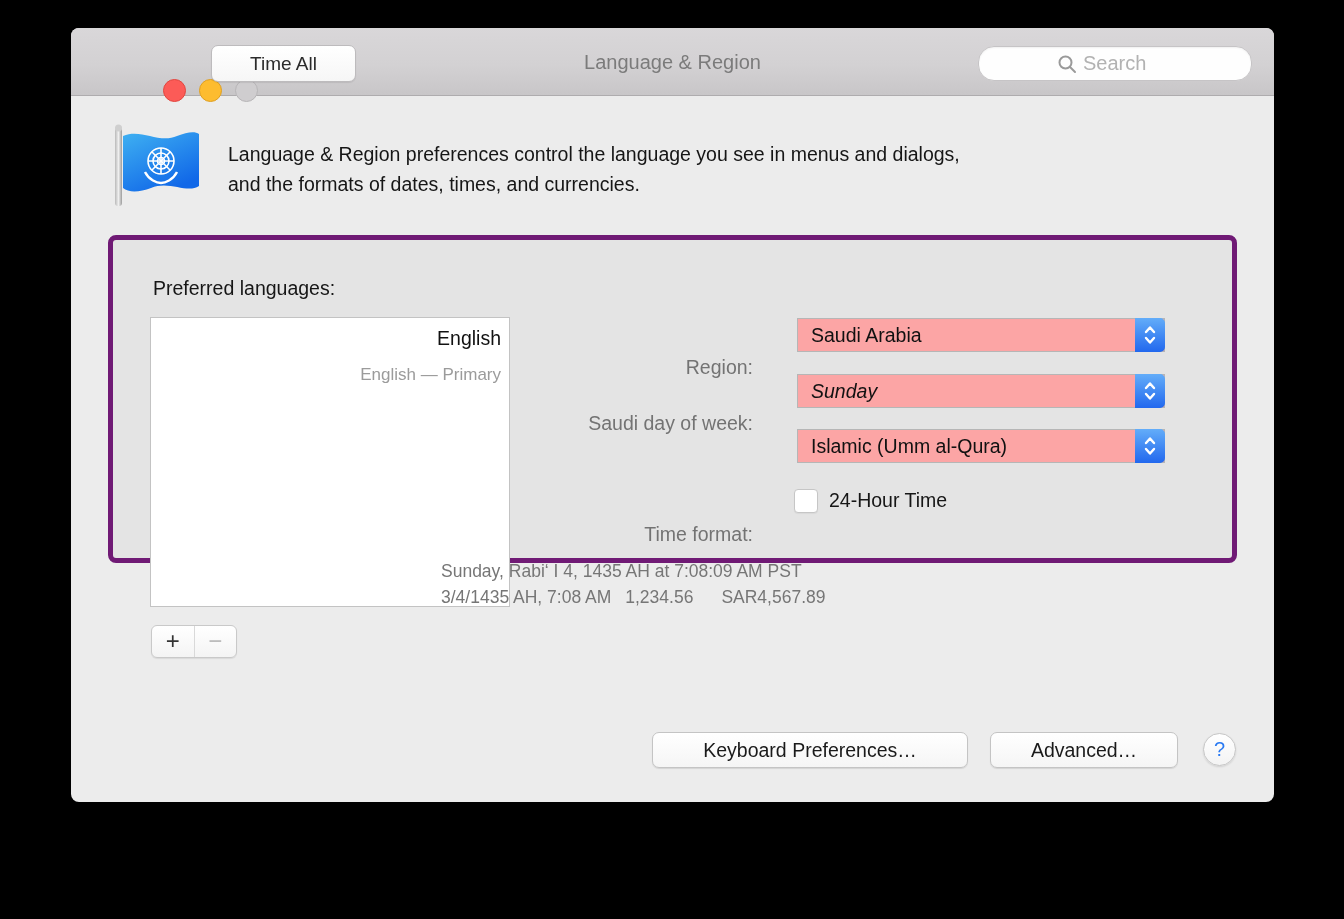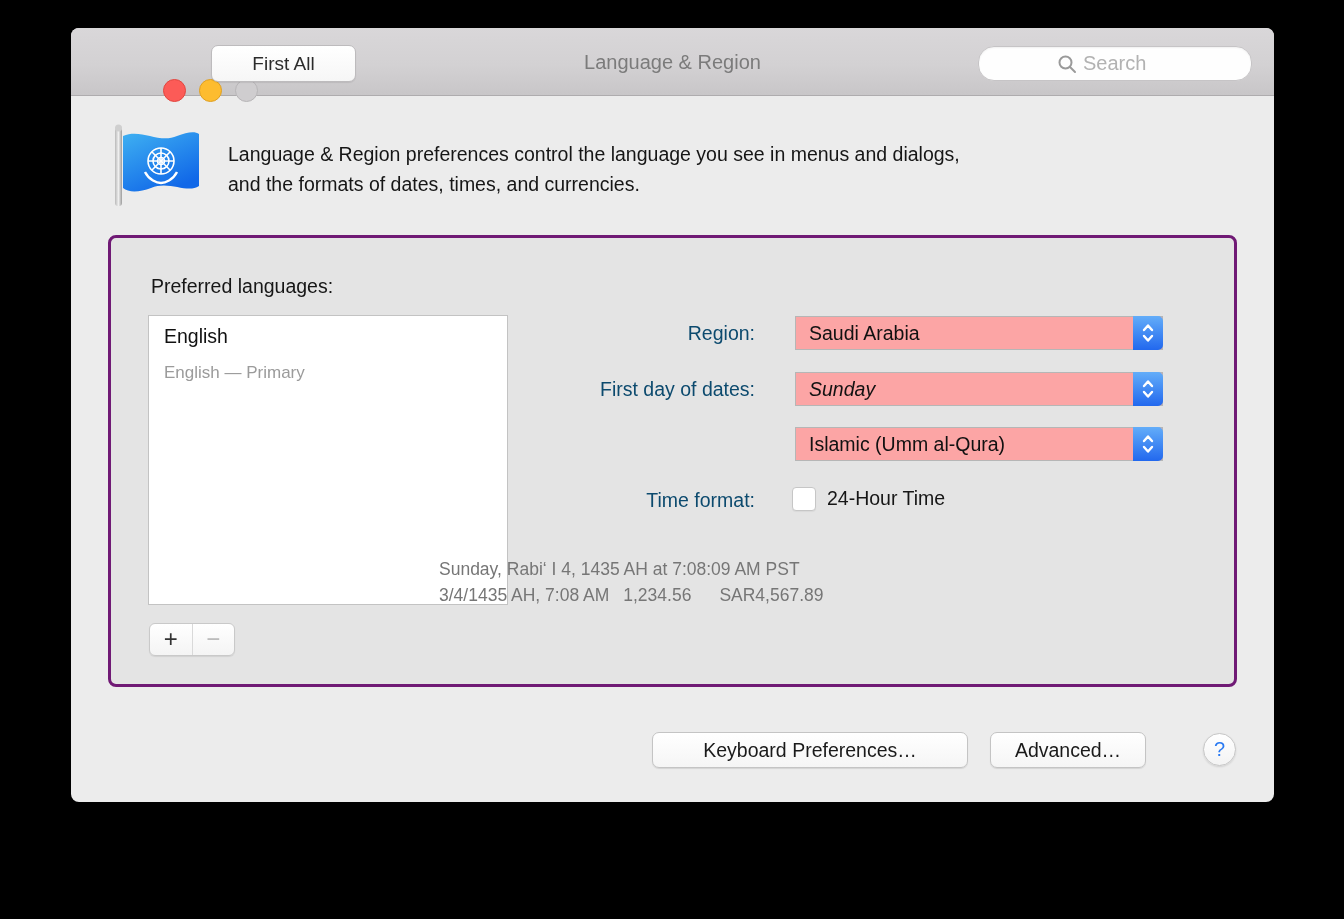--- a/index.html
+++ b/index.html
@@ -54,46 +54,46 @@
 
   
   .intro-flag { position: absolute; left: 36px; top: 94px; width: 96px; height: 86px; }
   .intro-text {
     position: absolute; left: 157px; top: 111px; width: 980px;
     font-size: 19.5px; line-height: 30px; color: #161616;
   }
 
   
   .panel {
-    position: absolute; left: 37px; top: 207px; width: 1129px; height: 452px;
-    background: #e4e4e4; border: 3px solid #701a75; border-radius: 8px;
+    position: absolute; left: 37px; top: 207px; width: 1129px; height: 328px;
+    background: #e4e4e4; border: 5px solid #701a75; border-radius: 8px;
   }
   .pref-label { position: absolute; left: 40px; top: 37px; font-size: 19.5px; color: #161616; }
   .lang-list {
     position: absolute; left: 37px; top: 77px; width: 360px; height: 290px;
     background: #ffffff; border: 1px solid #c3c3c3;
   }
-  .lang-item { padding: 9px 16px 0 15px; }
+  .lang-item { padding: 9px 8px 0 15px; text-align: right; }
   .lang-name { font-size: 19.5px; color: #111111; }
   .lang-detail { font-size: 17px; color: #9b9b9b; margin-top: 15px; }
 
   .add-remove {
     position: absolute; left: 38px; top: 385px; width: 86px; height: 33px;
     background: linear-gradient(#ffffff, #f4f4f4);
     border: 1px solid #c9c9c9; border-radius: 6px;
     display: flex; box-shadow: 0 1px 1px rgba(0,0,0,0.08);
   }
   .ar-btn { flex: 1; text-align: center; line-height: 30px; font-size: 24px; }
   .ar-btn.add { color: #333; border-right: 1px solid #d9d9d9; }
   .ar-btn.remove { color: #b9b9b9; }
 
   
   .row-label {
     position: absolute; width: 300px; right: 479px; text-align: right;
-    font-size: 19.5px; color: #0c4a6e;
+    font-size: 19.5px; color: #737373; margin-top: 32px;
   }
   .select {
     position: absolute; left: 684px; width: 368px; height: 34px;
     background: #fca5a5; border: 1px solid #b6b6b6; border-radius: 0;
     font-size: 19.5px; color: #111; line-height: 32px; padding-left: 13px;
   }
   .select .cap {
     position: absolute; right: -1px; top: -1px; width: 30px; height: 34px;
     background: linear-gradient(#63adf9, #2268ee);
     border-radius: 0 5px 5px 0;
@@ -114,40 +114,40 @@
 
   
   .footer-btn {
     position: absolute; top: 704px; height: 36px;
     background: linear-gradient(#ffffff, #f5f5f5);
     border: 1px solid #c4c4c4; border-radius: 7px;
     font-size: 19.5px; color: #1a1a1a; text-align: center; line-height: 34px;
     box-shadow: 0 1px 1px rgba(0,0,0,0.1);
   }
   .kbd-btn { left: 581px; width: 316px; }
-  .adv-btn { left: 919px; width: 156px; }
+  .adv-btn { left: 919px; width: 188px; }
   .help-btn {
     position: absolute; left: 1132px; top: 705px; width: 33px; height: 33px;
     border-radius: 50%; background: linear-gradient(#ffffff, #f3f3f3);
     border: 1px solid #c6c6c6; box-shadow: 0 1px 2px rgba(0,0,0,0.12);
     text-align: center; line-height: 31px; font-size: 20px; color: #2a7af2;
   }
 </style>
 </head>
 <body>
 
 <div class="stage">
   <div class="window">
 
     <div class="titlebar">
       <div class="traffic red"></div>
       <div class="traffic yellow"></div>
       <div class="traffic gray"></div>
       <div class="window-title">Language &amp; Region</div>
-      <div class="show-all-btn">First All</div>
+      <div class="show-all-btn">Time All</div>
       <div class="search-field">
         <svg width="20" height="20" viewBox="0 0 20 20">
           <circle cx="8.5" cy="8.5" r="6" fill="none" stroke="#9a9a9a" stroke-width="2"></circle>
           <line x1="13" y1="13" x2="18" y2="18" stroke="#9a9a9a" stroke-width="2" stroke-linecap="round"></line>
         </svg>
         <input type="text" placeholder="Search" style="">
       </div>
     </div>
 
     <svg class="intro-flag" viewBox="0 0 96 86">
@@ -201,21 +201,21 @@
       <div class="select" style="top: 78px;">
         <span>Saudi Arabia</span>
         <span class="cap">
           <svg width="14" height="24" viewBox="0 0 14 24">
             <path d="M3,9 L7,4.5 L11,9" fill="none" stroke="#ffffff" stroke-width="2.4" stroke-linecap="round" stroke-linejoin="round"></path>
             <path d="M3,15 L7,19.5 L11,15" fill="none" stroke="#ffffff" stroke-width="2.4" stroke-linecap="round" stroke-linejoin="round"></path>
           </svg>
         </span>
       </div>
 
-      <div class="row-label" style="top: 140px;">First day of dates:</div>
+      <div class="row-label" style="top: 140px;">Saudi day of week:</div>
       <div class="select" style="top: 134px; font-style: italic;">
         <span>Sunday</span>
         <span class="cap">
           <svg width="14" height="24" viewBox="0 0 14 24">
             <path d="M3,9 L7,4.5 L11,9" fill="none" stroke="#ffffff" stroke-width="2.4" stroke-linecap="round" stroke-linejoin="round"></path>
             <path d="M3,15 L7,19.5 L11,15" fill="none" stroke="#ffffff" stroke-width="2.4" stroke-linecap="round" stroke-linejoin="round"></path>
           </svg>
         </span>
       </div>
 

